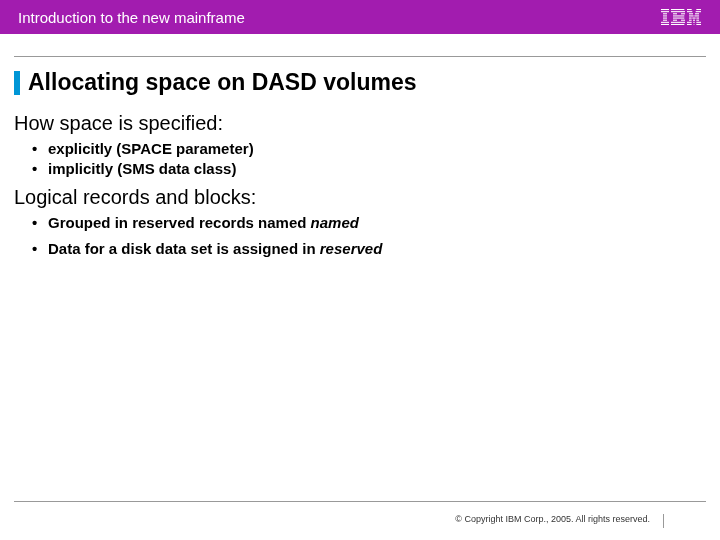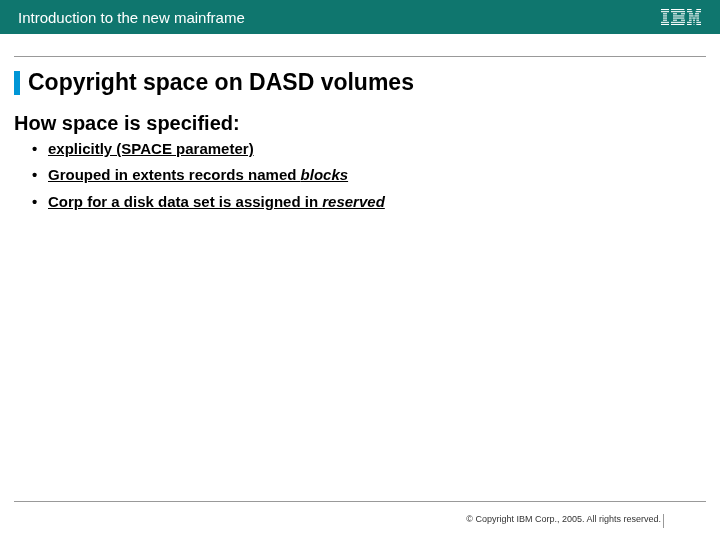--- a/index.html
+++ b/index.html
@@ -5,21 +5,21 @@
     * { margin: 0; padding: 0; box-sizing: border-box; }
     body {
       width: 720px;
       height: 540px;
       font-family: Arial, Helvetica, sans-serif;
       background: #fff;
       position: relative;
       overflow: hidden;
     }
     .header {
-      background: #0f766e;
+      background: #a21caf;
       height: 34px;
       display: flex;
       align-items: center;
       justify-content: space-between;
       padding: 0 18px 0 18px;
     }
     .header-title {
       color: #fff;
       font-size: 15px;
       font-weight: normal;
@@ -52,30 +52,29 @@
       background: #0096d6;
       margin-right: 8px;
     }
     .slide-title {
       font-size: 23px;
       font-weight: bold;
       color: #000;
     }
     .section-heading {
       font-size: 20px;
-      font-weight: bold;
+      font-weight: normal;
       color: #000;
       margin-top: 6px;
       margin-bottom: 4px;
     }
     .bullet-list {
       list-style: none;
       padding-left: 34px;
       margin-bottom: 6px;
-      text-decoration: underline;
     }
     .bullet-list li {
       font-size: 15px;
       font-weight: bold;
       color: #000;
       line-height: 1.35;
       position: relative;
     }
     .bullet-list li::before {
       content: "•";
@@ -88,21 +87,21 @@
       position: absolute;
       bottom: 38px;
       left: 14px;
       right: 14px;
       height: 1px;
       background: #999;
     }
     .footer {
       position: absolute;
       bottom: 16px;
-      right: 59px;
+      right: 70px;
       font-size: 9px;
       color: #333;
     }
     .footer-tick {
       position: absolute;
       bottom: 12px;
       right: 56px;
       width: 1px;
       height: 14px;
       background: #999;
@@ -157,32 +156,34 @@
       </g>
     </svg>
   </span>
 </div>
 
 <div class="divider-top"></div>
 
 <div class="content">
   <div class="title-row">
     <div class="title-accent"></div>
-    <div class="slide-title">Copyright space on DASD volumes</div>
+    <div class="slide-title">Allocating space on DASD volumes</div>
   </div>
 
   <div class="section-heading">How space is specified:</div>
   <ul class="bullet-list">
     <li>explicitly (SPACE parameter)</li>
+    <li>implicitly (SMS data class)</li>
+  </ul>
+
+  <div class="section-heading">Logical records and blocks:</div>
+  <ul class="bullet-list">
+    <li><span>Grouped in reserved records named </span><span class="italic">named</span></li>
   </ul>
 
   <ul class="bullet-list">
-    <li><span>Grouped in extents records named </span><span class="italic">blocks</span></li>
-  </ul>
-
-  <ul class="bullet-list">
-    <li><span>Corp for a disk data set is assigned in </span><span class="italic">reserved</span></li>
+    <li><span>Data for a disk data set is assigned in </span><span class="italic">reserved</span></li>
   </ul>
 </div>
 
 <div class="footer-divider"></div>
 <div class="footer">© Copyright IBM Corp., 2005. All rights reserved.</div>
 <div class="footer-tick"></div>
 
 </body></html>

